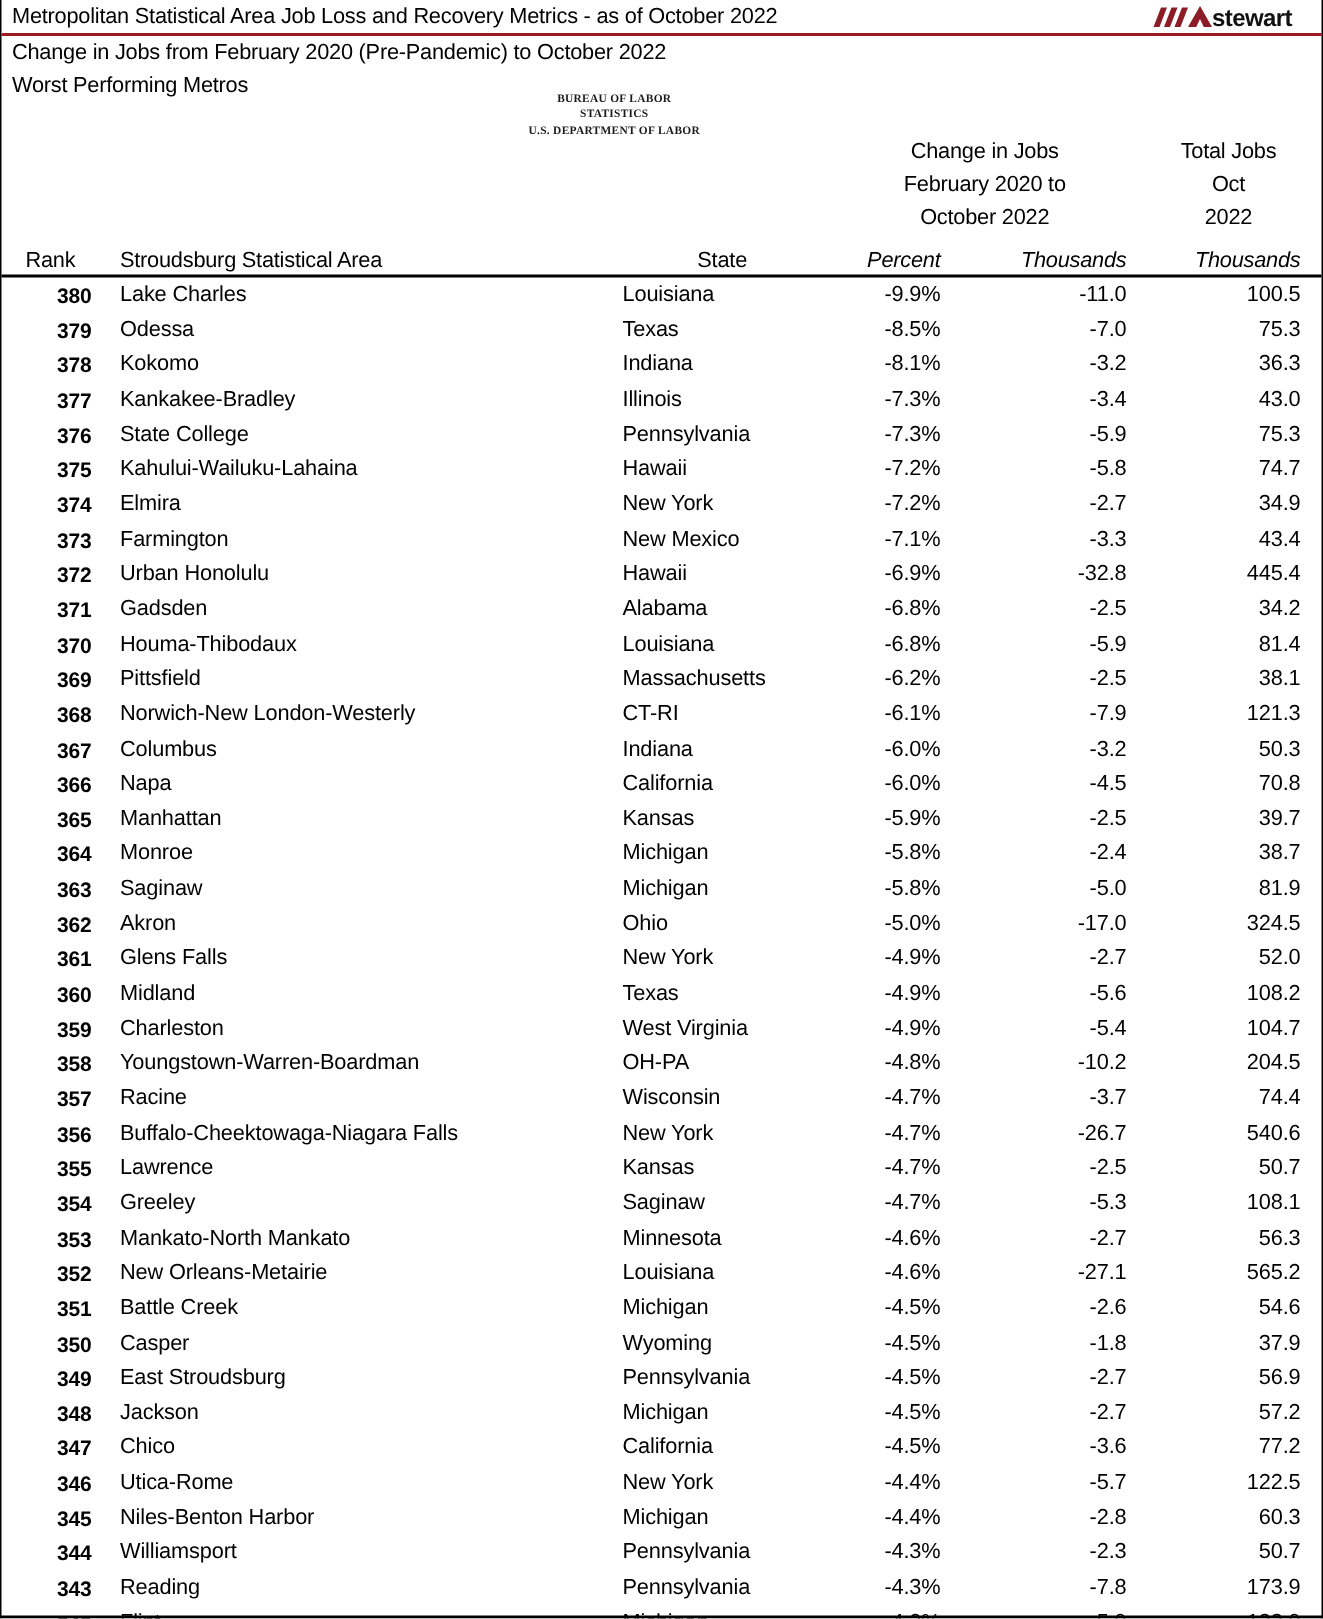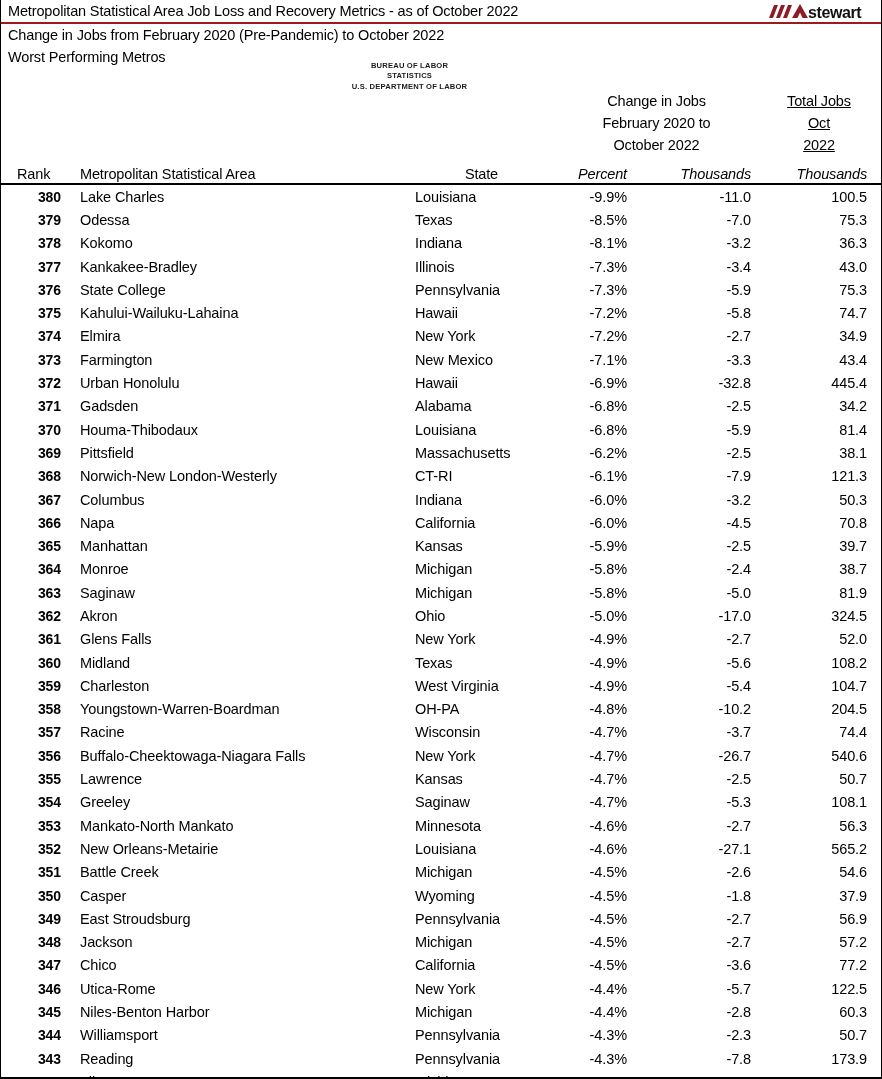--- a/index.html
+++ b/index.html
@@ -69,40 +69,40 @@
   .bls-star{width:44px;height:44px;display:block;}
   .bls-word{
     font-family:"Liberation Serif", serif;
     font-size:36px;font-weight:700;
     line-height:1;
     letter-spacing:-1px;
     margin-left:2px;
     color:#111;
   }
   .bls-sub{
-    font-family:Liberation Sans, sans-serif;
+    font-family:Liberation Serif, serif;
     font-size:7.6px;font-weight:700;
     letter-spacing:0.2px;
     line-height:1.35;
     margin-top:1px;
     color:#1b1b1b;
     margin-left:18px;
   }
 
   .colhead{
     position:absolute;
     top:0;
     text-align:center;
     font-size:14.5px;
     line-height:22px;
     letter-spacing:-0.15px;
     white-space:nowrap;
   }
   .colhead.change{left:553px;width:205px;}
-  .colhead.total{left:762px;width:112px;text-decoration:underline;}
+  .colhead.total{left:762px;width:112px;}
 
   
   .labelrow{
     position:relative;
     height:23px;
     border-bottom:2px solid #000;
     font-size:14.5px;
     letter-spacing:-0.15px;
   }
   .labelrow span{
@@ -177,21 +177,21 @@
     <div class="colhead change" style="top:44px">February 2020 to</div>
     <div class="colhead change" style="top:66px">October 2022</div>
 
     <div class="colhead total" style="top:22px">Total Jobs</div>
     <div class="colhead total" style="top:44px">Oct</div>
     <div class="colhead total" style="top:66px">2022</div>
   </div>
 
   <div class="labelrow">
     <span class="lbl-rank">Rank</span>
-    <span class="lbl-msa">Metropolitan Statistical Area</span>
+    <span class="lbl-msa">Stroudsburg Statistical Area</span>
     <span class="lbl-state">State</span>
     <span class="lbl-pct">Percent</span>
     <span class="lbl-thou">Thousands</span>
     <span class="lbl-thou2">Thousands</span>
   </div>
 
   <div class="rows" id="rows">
       <div class="row">
         <span class="c-rank">380</span>
         <span class="c-msa">Lake Charles</span>

